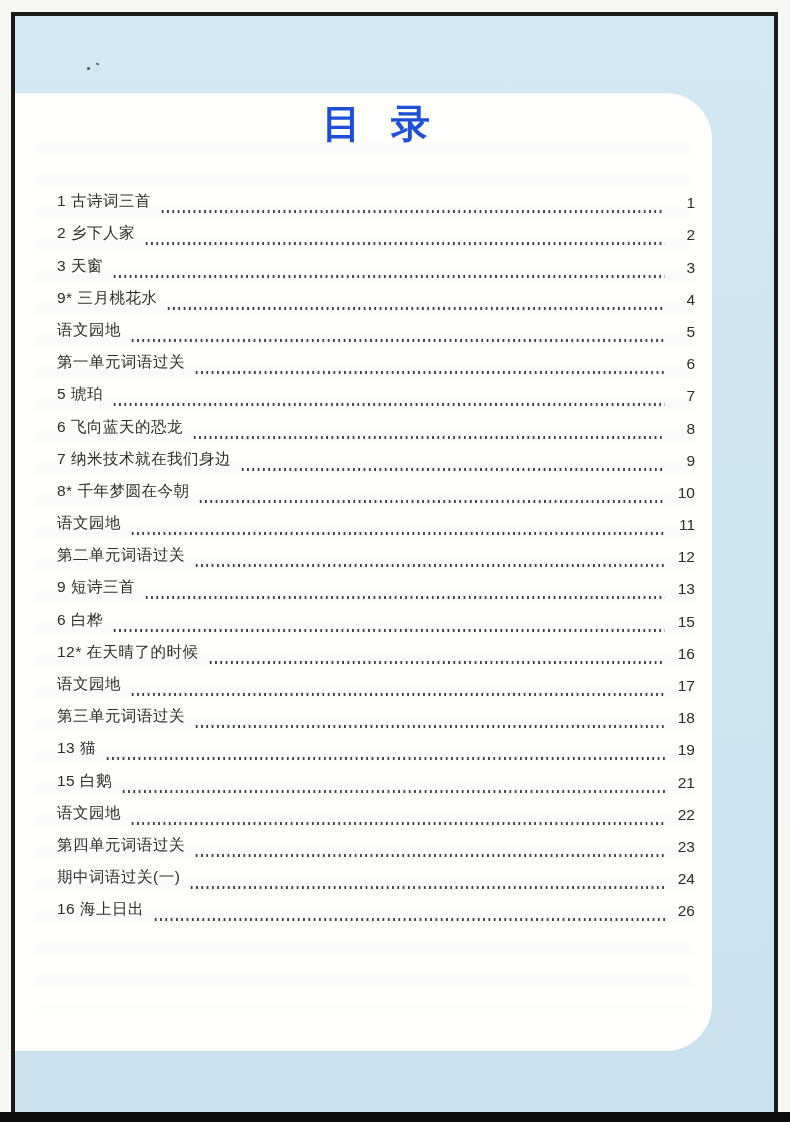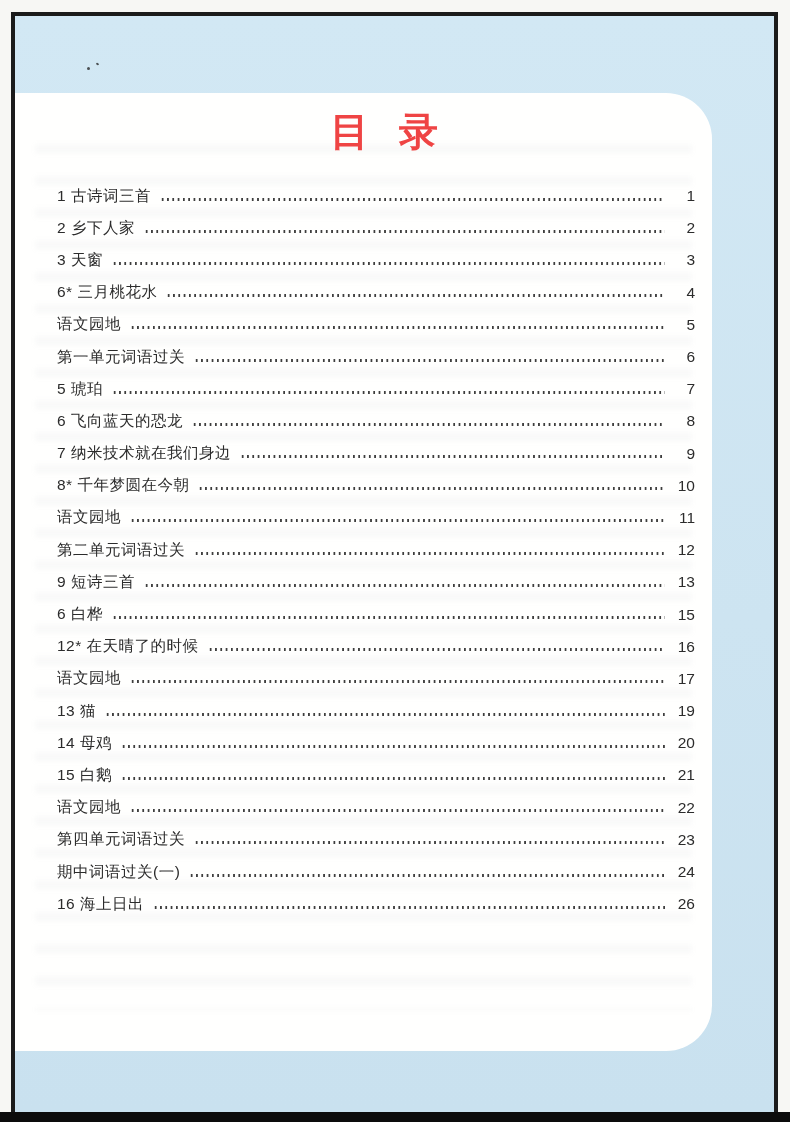--- a/index.html
+++ b/index.html
@@ -46,38 +46,38 @@
       rgba(150,158,165,0.00) 32px
     );
     filter: blur(2px);
     pointer-events: none;
   }
   .title {
     position: absolute; left: 0; top: 4px;
     width: 100%;
     padding-left: 26px;
     box-sizing: border-box;
-    margin: 8px;
+    margin: 0;
     text-align: center;
     font-family: "Liberation Serif", "DejaVu Serif", serif;
     font-size: 39px;
     font-weight: 700;
-    color: #ef4444;
+    color: #1d4ed8;
     word-spacing: 18px;
     letter-spacing: 1px;
   }
   .toc {
     position: absolute;
     left: 42px; right: 17px; top: 87px;
     margin: 0; padding: 0;
     list-style: none;
   }
   .toc-row {
     display: flex;
-    align-items: center;
+    align-items: flex-end;
     height: 32.2px;
   }
   .toc-label {
     flex: 0 0 auto;
     font-size: 15.5px;
     font-weight: 500;
     color: #2c2c2c;
     letter-spacing: 0.5px;
     white-space: nowrap;
   }
@@ -129,21 +129,21 @@
     <span class="toc-page">2</span>
   </li>
 
   <li class="toc-row">
     <span class="toc-label">3 天窗</span>
     <span class="toc-leader"></span>
     <span class="toc-page">3</span>
   </li>
 
   <li class="toc-row">
-    <span class="toc-label">6* 三月桃花水</span>
+    <span class="toc-label">9* 三月桃花水</span>
     <span class="toc-leader"></span>
     <span class="toc-page">4</span>
   </li>
 
   <li class="toc-row">
     <span class="toc-label">语文园地</span>
     <span class="toc-leader"></span>
     <span class="toc-page">5</span>
   </li>
 
@@ -207,32 +207,32 @@
     <span class="toc-leader"></span>
     <span class="toc-page">16</span>
   </li>
 
   <li class="toc-row">
     <span class="toc-label">语文园地</span>
     <span class="toc-leader"></span>
     <span class="toc-page">17</span>
   </li>
 
+  <li class="toc-row">
+    <span class="toc-label">第三单元词语过关</span>
+    <span class="toc-leader"></span>
+    <span class="toc-page">18</span>
+  </li>
 
   <li class="toc-row">
     <span class="toc-label">13 猫</span>
     <span class="toc-leader"></span>
     <span class="toc-page">19</span>
   </li>
 
-  <li class="toc-row">
-    <span class="toc-label">14 母鸡</span>
-    <span class="toc-leader"></span>
-    <span class="toc-page">20</span>
-  </li>
 
   <li class="toc-row">
     <span class="toc-label">15 白鹅</span>
     <span class="toc-leader"></span>
     <span class="toc-page">21</span>
   </li>
 
   <li class="toc-row">
     <span class="toc-label">语文园地</span>
     <span class="toc-leader"></span>

